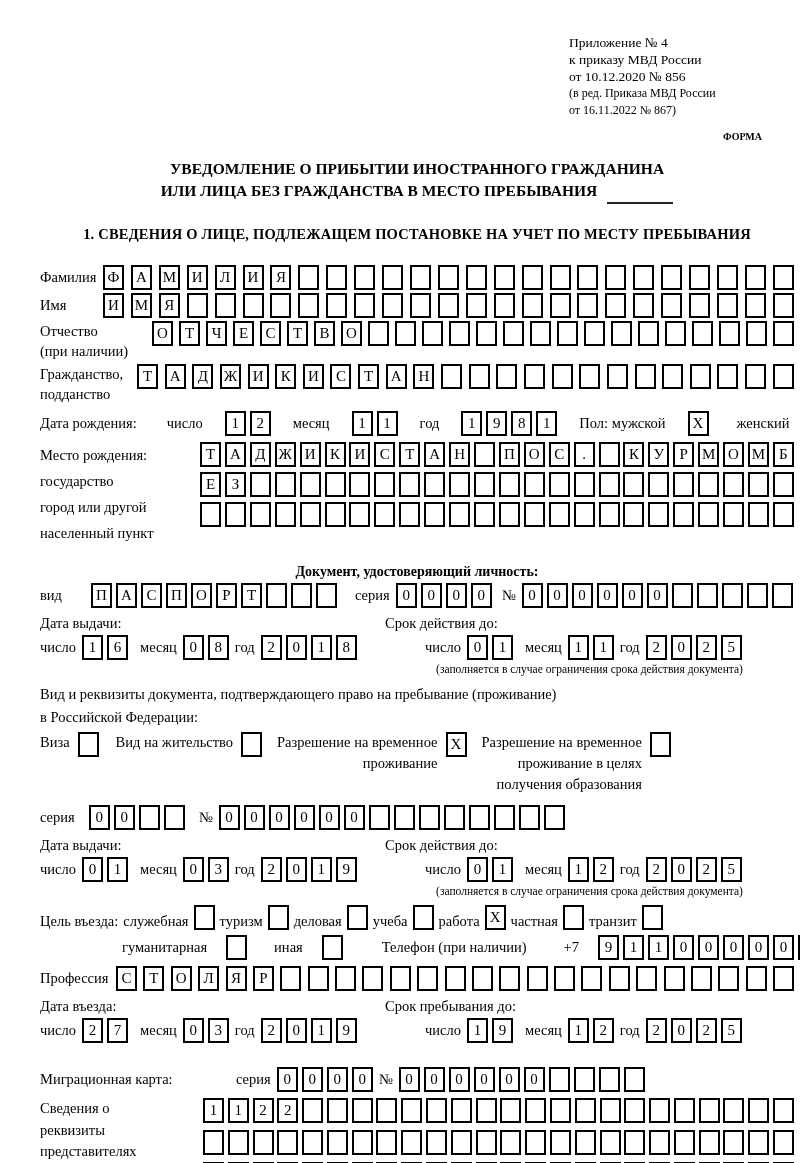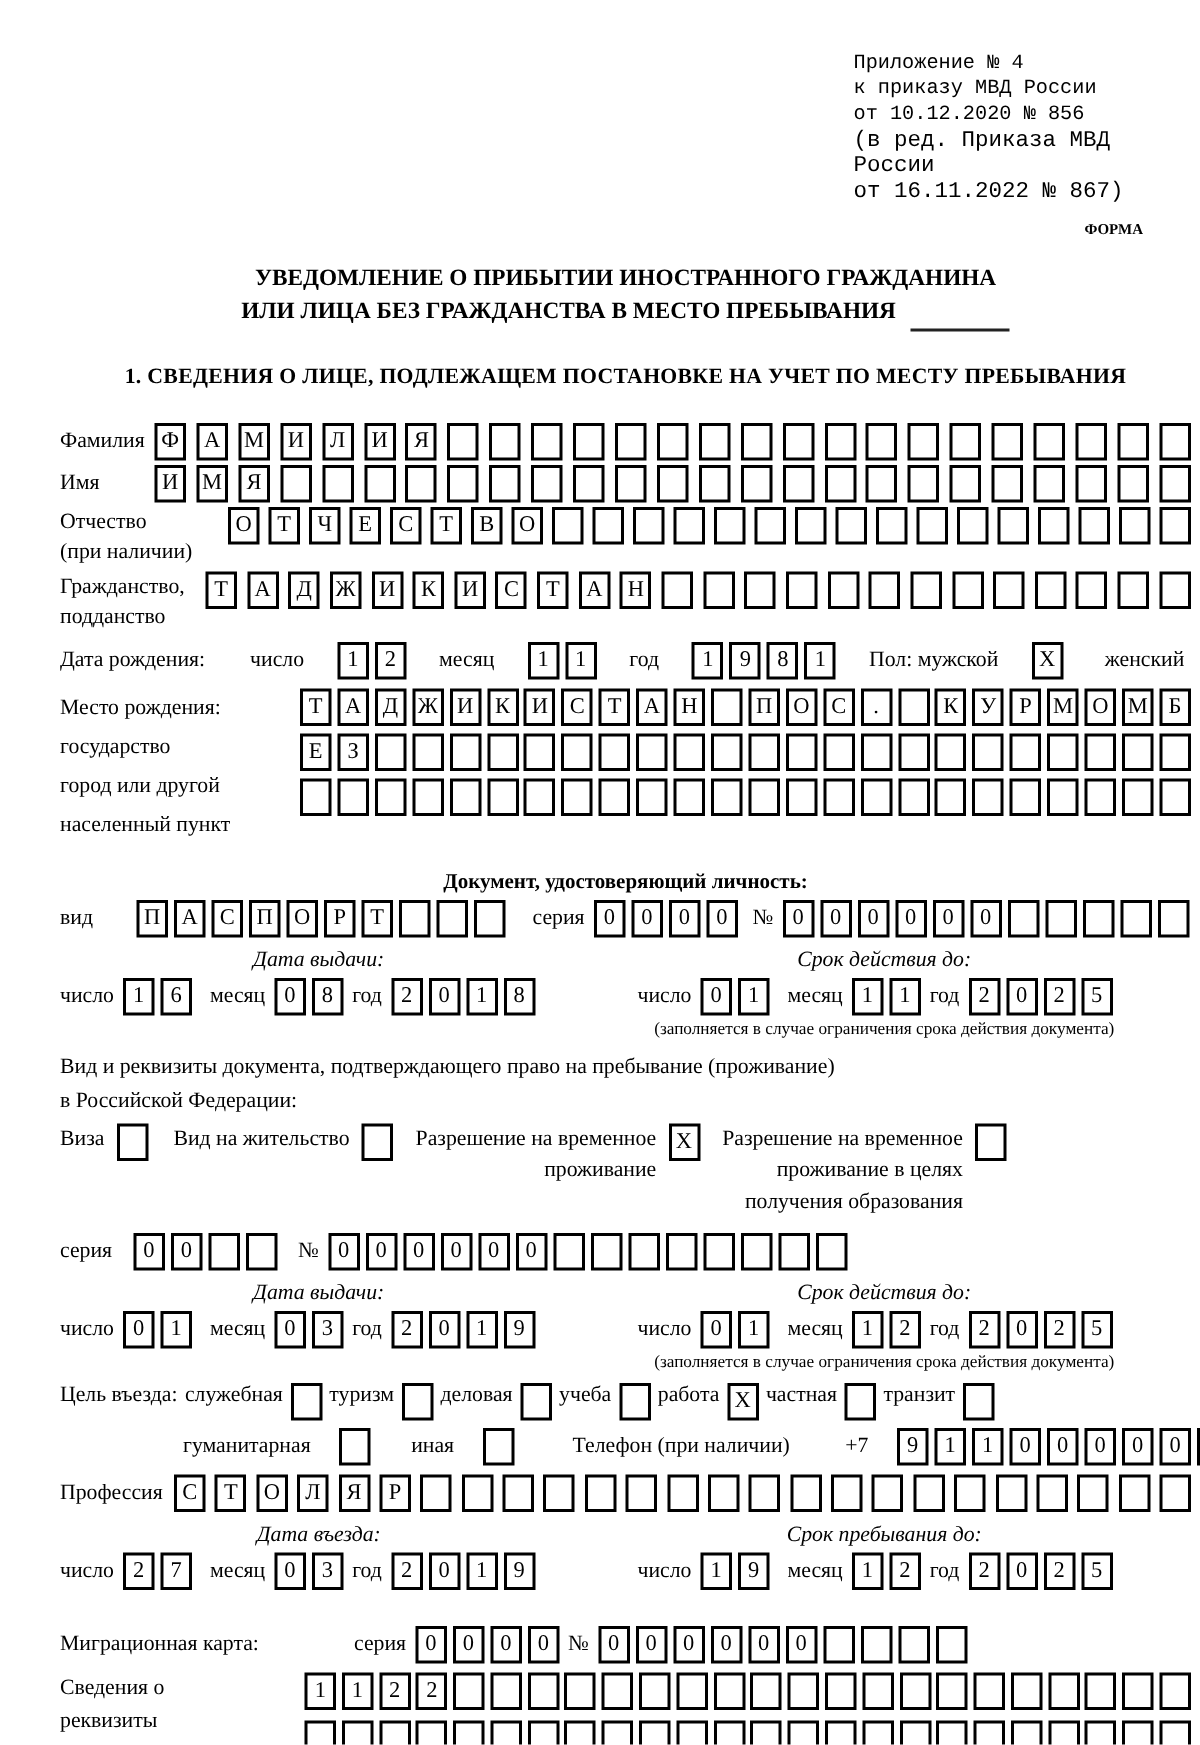--- a/index.html
+++ b/index.html
@@ -1,22 +1,22 @@
 <!DOCTYPE html>
 <html><head>
 <meta charset="utf-8">
 <style>
   html,body{margin:0;padding:0;background:#fff;}
   body{width:800px;height:1163px;overflow:hidden;color:#000;
        font-family:"Liberation Serif", serif;font-size:14.5px;}
   .page{box-sizing:border-box;width:800px;height:1163px;padding:34px 6px 0 40px;}
 
   
-  .appendix{margin-left:auto;width:195px;margin-right:30px;line-height:17px;font-size:13.5px;font-family:Liberation Mono, monospace;}
-  .appendix .small{font-size:15px;}
+  .appendix{margin-left:auto;width:195px;margin-right:30px;line-height:17px;font-size:13.5px;}
+  .appendix .small{font-size:12px;}
   .forma{ text-align:right;margin-right:32px;margin-top:12px;font-weight:bold;font-size:10px;}
 
   
   .title{text-align:center;font-weight:bold;font-size:15.5px;line-height:22px;margin-top:16px;}
   .blank{display:inline-block;width:66px;border-bottom:2px solid #222;vertical-align:baseline;margin-left:10px;}
   .sect{font-weight:bold;font-size:14.5px;margin-top:22px;text-align:center;letter-spacing:.2px;}
 
   
   .cell{width:21px;height:25px;border:2px solid #000;box-sizing:border-box;background:#fff;
         display:inline-flex;align-items:center;justify-content:center;
@@ -34,31 +34,31 @@
   .w45{width:45px}.w76{width:76px}.w163{width:163px}.w190{width:190px}
 
   .stack{display:flex;flex-direction:column;gap:5px;flex:1;}
 
   .dochead{text-align:center;font-weight:bold;font-size:14px;margin-top:18px;}
 
   .dates{display:flex;margin-top:7px;}
   .dcol{display:flex;flex-direction:column;}
   .dcol.left{width:345px;}
   .dcol.right{flex:1;}
-  .dhead{text-align:center;margin-bottom:3px;font-style:italic;}
+  .dhead{margin-bottom:3px;}
   .dline{display:flex;align-items:center;gap:6px;}
   .dnote{font-size:11.5px;text-align:center;margin-top:3px;white-space:nowrap;}
 
   .intro{margin-top:8px;line-height:23px;}
 
   .opts{display:flex;align-items:flex-start;margin-top:3px;gap:9px;}
   .opt{display:flex;align-items:flex-start;gap:8px;}
   .optlabel{text-align:right;line-height:21px;}
 
-  .purp{display:flex;align-items:flex-start;gap:5px;margin-top:8px;flex-wrap:nowrap;}
+  .purp{display:flex;align-items:flex-end;gap:5px;margin-top:8px;flex-wrap:nowrap;}
   .purp2{display:flex;align-items:center;gap:19px;margin-top:5px;padding-left:82px;}
 
   .reps{display:flex;align-items:flex-start;margin-top:6px;}
   .replabel{line-height:21.5px;}
 </style>
 </head>
 <body>
 
 <div class="page">
 

